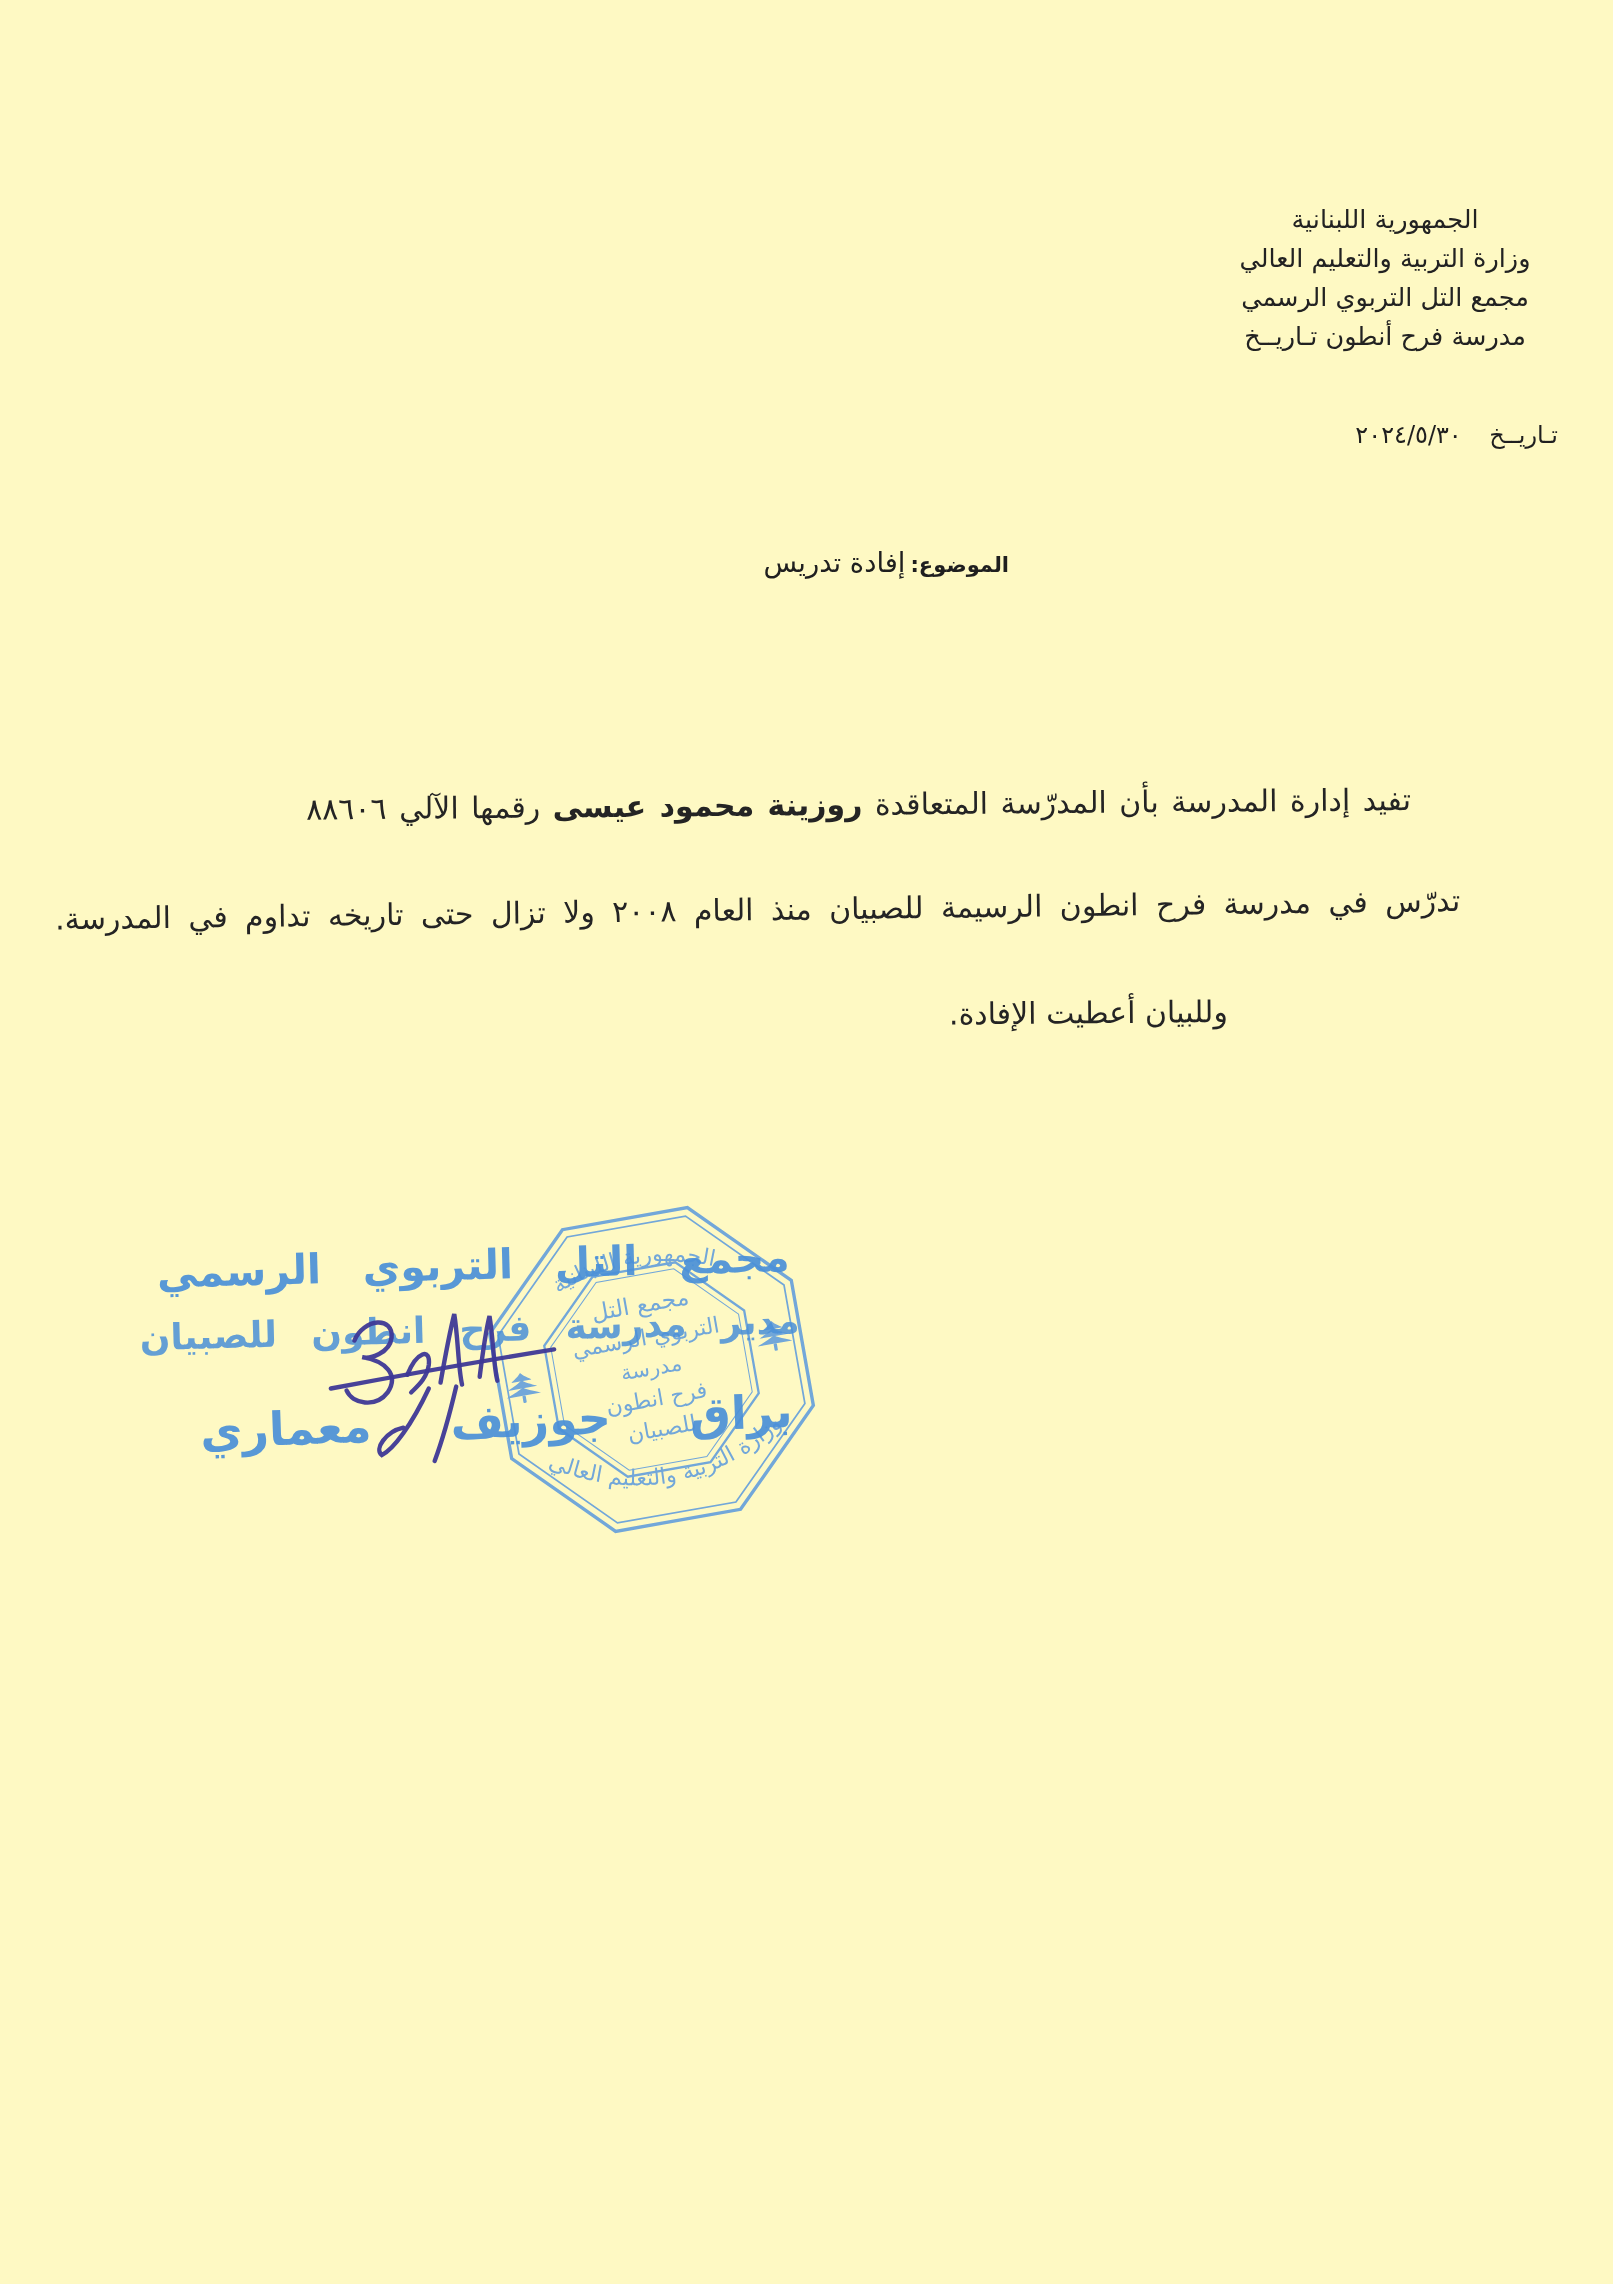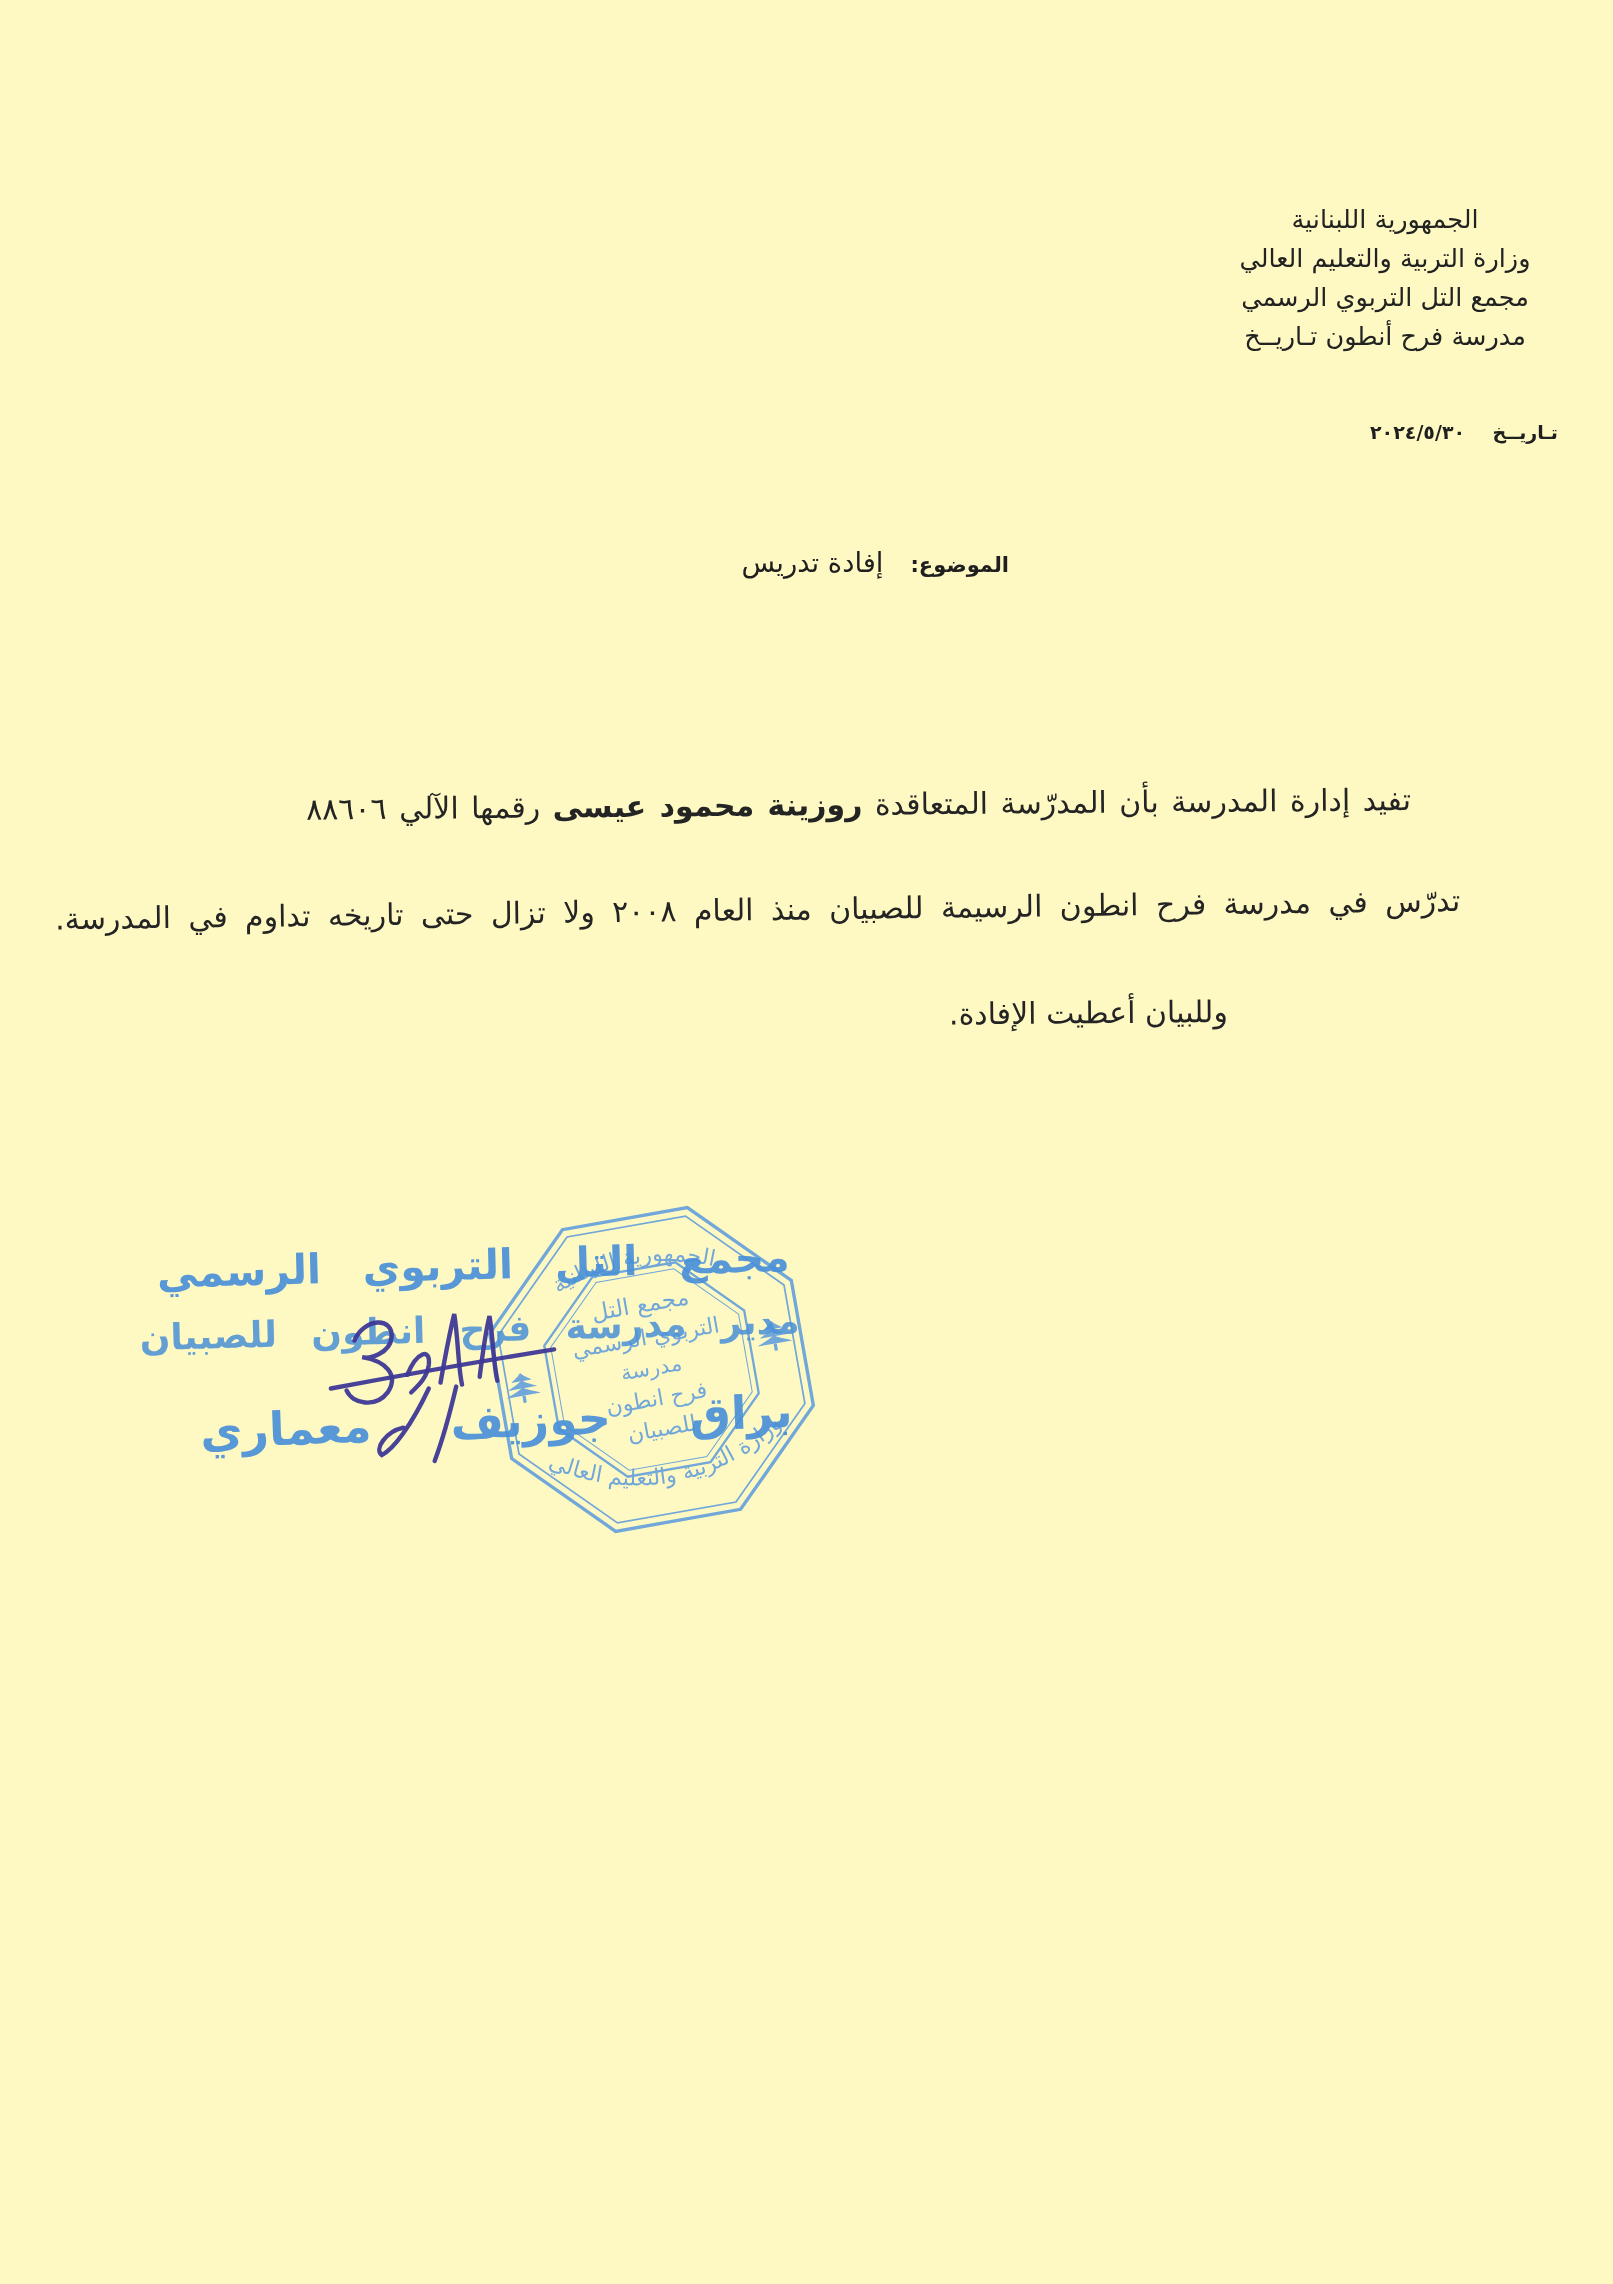--- a/index.html
+++ b/index.html
@@ -22,32 +22,32 @@
   
   .letterhead{
     top:200px;right:59px;width:338px;
     text-align:center;direction:rtl;
     font-size:25.5px;line-height:39px;
     color:#222;
   }
   
   .date-line{
     top:421px;right:55px;direction:rtl;white-space:nowrap;
-    font-size:19px;font-weight:bold;letter-spacing:0.5px;
+    font-size:24px;font-weight:normal;letter-spacing:0.5px;
   }
   .date-line .date-value{margin-right:27.4px;}
   
   .main-title{
     top:463px;left:585px;width:392px;text-align:center;
     font-size:36px;font-weight:bold;direction:rtl;white-space:nowrap;
   }
   
   .meta-line{direction:rtl;white-space:nowrap;font-size:27.4px;}
   .meta-line .meta-label{font-weight:bold;font-size:21px;}
-  .meta-line .meta-value{margin-right:27px;}
+  .meta-line .meta-value{margin-right:5px;}
   .subject-line{top:547px;right:604px;}
   .reference-line{top:612px;right:604px;}
   
   .body-line{
     direction:rtl;white-space:nowrap;font-size:30px;color:#242424;
     transform-origin:right center;
   }
   .body-line-1{top:782px;right:202px;word-spacing:2.9px;transform:rotate(-0.5deg);}
   .body-line-1 .teacher-name{font-weight:bold;}
   .body-line-2{top:883px;right:153px;word-spacing:7.8px;transform:rotate(-0.75deg);}

